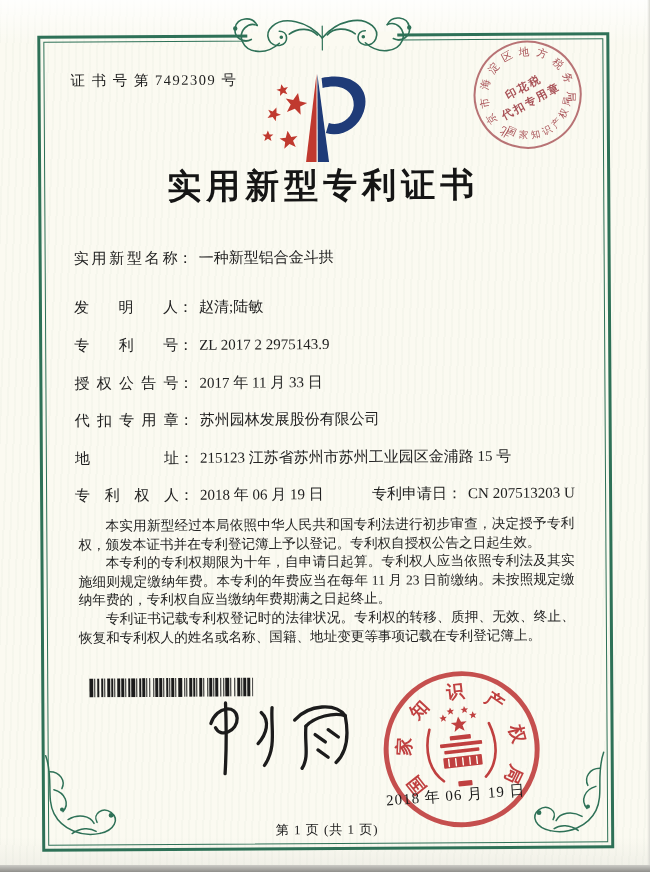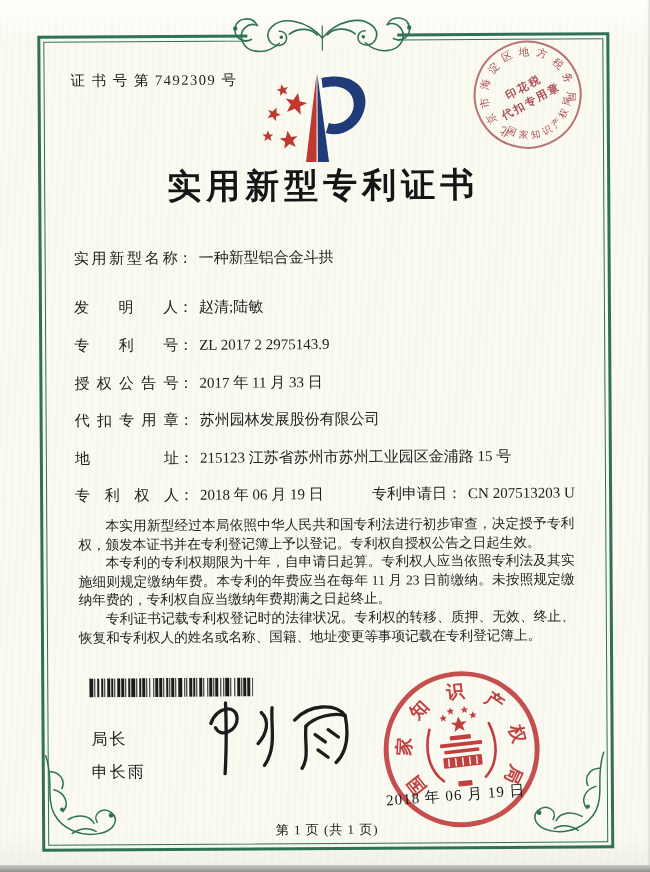--- a/index.html
+++ b/index.html
@@ -210,24 +210,20 @@
     </div>
 
     <div class="paras">
       <p>本实用新型经过本局依照中华人民共和国专利法进行初步审查，决定授予专利权，颁发本证书并在专利登记簿上予以登记。专利权自授权公告之日起生效。</p>
       <p>本专利的专利权期限为十年，自申请日起算。专利权人应当依照专利法及其实施细则规定缴纳年费。本专利的年费应当在每年 11 月 23 日前缴纳。未按照规定缴纳年费的，专利权自应当缴纳年费期满之日起终止。</p>
       <p>专利证书记载专利权登记时的法律状况。专利权的转移、质押、无效、终止、恢复和专利权人的姓名或名称、国籍、地址变更等事项记载在专利登记簿上。</p>
     </div>
 
     <div class="barcode" id="barcode"><i style="width:4.050000000000001px"></i><b style="width:1.1px"></b><i style="width:1.35px"></i><b style="width:1.1px"></b><i style="width:2.7px"></i><b style="width:2.2px"></b><i style="width:1.35px"></i><b style="width:1.1px"></b><i style="width:1.35px"></i><b style="width:2.2px"></b><i style="width:2.7px"></i><b style="width:1.1px"></b><i style="width:1.35px"></i><b style="width:1.1px"></b><i style="width:1.35px"></i><b style="width:2.2px"></b><i style="width:2.7px"></i><b style="width:1.1px"></b><i style="width:2.7px"></i><b style="width:1.1px"></b><i style="width:1.35px"></i><b style="width:2.2px"></b><i style="width:1.35px"></i><b style="width:1.1px"></b><i style="width:4.050000000000001px"></i><b style="width:1.1px"></b><i style="width:1.35px"></i><b style="width:2.2px"></b><i style="width:1.35px"></i><b style="width:1.1px"></b><i style="width:2.7px"></i><b style="width:1.1px"></b><i style="width:1.35px"></i><b style="width:2.2px"></b><i style="width:1.35px"></i><b style="width:2.2px"></b><i style="width:1.35px"></i><b style="width:1.1px"></b><i style="width:2.7px"></i><b style="width:1.1px"></b><i style="width:2.7px"></i><b style="width:1.1px"></b><i style="width:1.35px"></i><b style="width:2.2px"></b><i style="width:1.35px"></i><b style="width:1.1px"></b><i style="width:1.35px"></i><b style="width:1.1px"></b><i style="width:2.7px"></i><b style="width:1.1px"></b><i style="width:1.35px"></i><b style="width:2.2px"></b><i style="width:4.050000000000001px"></i><b style="width:1.1px"></b><i style="width:1.35px"></i><b style="width:1.1px"></b><i style="width:1.35px"></i><b style="width:2.2px"></b><i style="width:2.7px"></i><b style="width:1.1px"></b><i style="width:1.35px"></i><b style="width:1.1px"></b><i style="width:1.35px"></i><b style="width:2.2px"></b><i style="width:2.7px"></i><b style="width:1.1px"></b><i style="width:1.35px"></i><b style="width:2.2px"></b><i style="width:1.35px"></i><b style="width:1.1px"></b><i style="width:2.7px"></i><b style="width:1.1px"></b><i style="width:1.35px"></i><b style="width:1.1px"></b><i style="width:2.7px"></i><b style="width:2.2px"></b><i style="width:1.35px"></i><b style="width:1.1px"></b><i style="width:1.35px"></i><b style="width:1.1px"></b><i style="width:4.050000000000001px"></i><b style="width:1.1px"></b><i style="width:1.35px"></i><b style="width:2.2px"></b><i style="width:1.35px"></i><b style="width:2.2px"></b><i style="width:2.7px"></i><b style="width:1.1px"></b><i style="width:1.35px"></i><b style="width:1.1px"></b><i style="width:2.7px"></i><b style="width:1.1px"></b><i style="width:2.7px"></i><b style="width:2.2px"></b><i style="width:1.35px"></i></div>
 
-    <div class="director">
-      <div>局长</div>
-      <div>申长雨</div>
-    </div>
 
     <div class="signature">
       <svg width="170" height="86" viewBox="0 0 150 78">
         <g stroke="#1c1c1c" fill="none" stroke-width="3" stroke-linecap="round" stroke-linejoin="round" transform="rotate(-2 75 39)">
           <path d="M16 24 C22 8 40 8 40 20 C40 32 24 38 20 28"></path>
           <path d="M30 6 C30 26 29 50 27 70"></path>
           <path d="M62 16 C70 24 66 36 58 44"></path>
           <path d="M72 12 C70 30 75 48 63 64"></path>
           <path d="M92 24 C106 10 130 10 138 22 C128 18 110 22 102 30"></path>
           <path d="M102 30 C100 46 104 58 97 68"></path>

